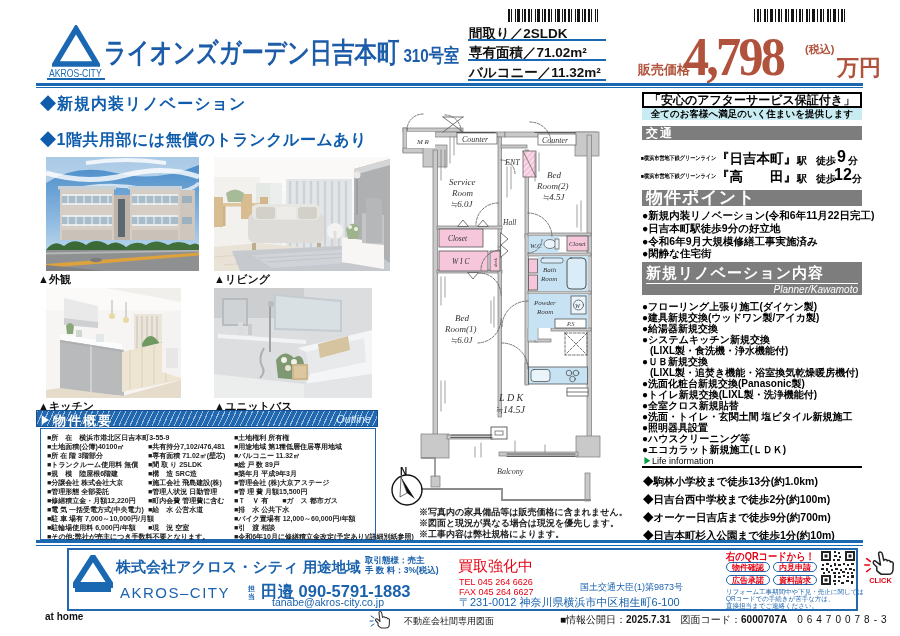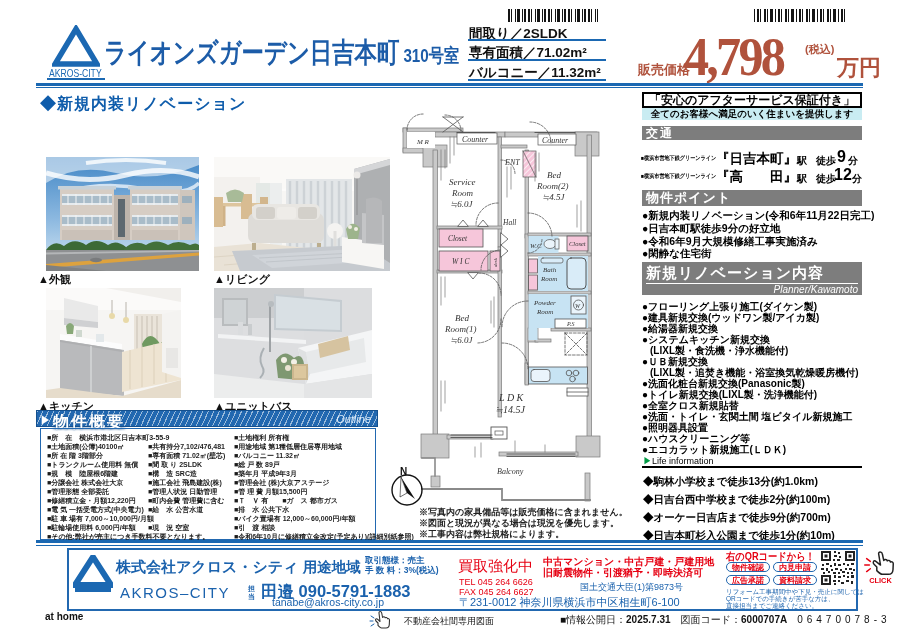--- a/index.html
+++ b/index.html
@@ -36,20 +36,21 @@
 
 <div class="abs" style="left:638px;top:61px;font-size:13px;font-weight:bold;color:#b0523c;">販売価格</div>
 <div class="abs" style="left:684px;top:26px;font-size:54px;font-weight:bold;color:#b0523c;font-family:'Liberation Serif',serif;letter-spacing:-3px;transform:scaleX(0.93);transform-origin:0 0;">4,798</div>
 <div class="abs" style="left:805px;top:42px;font-size:11px;font-weight:bold;color:#b0523c;">(税込)</div>
 <div class="abs" style="left:802px;top:53px;font-size:22px;font-weight:bold;color:#b0523c;margin-left:35px;">万円</div>
 
 <div class="abs" style="left:36px;top:82.5px;width:827px;height:3px;background:#1b68b2;"></div>
 <div class="abs" style="left:36px;top:86.5px;width:827px;height:1.5px;background:#1b68b2;"></div>
 
 <div class="abs" style="left:40px;top:94px;font-size:16px;font-weight:bold;color:#0e5cab;letter-spacing:1px;">◆新規内装リノベーション</div>
+<div class="abs" style="left:40px;top:130px;font-size:16px;font-weight:bold;color:#0e5cab;letter-spacing:0.5px;">◆1階共用部には無償のトランクルームあり</div>
 
 <svg class="abs" style="left:46px;top:157px;" width="153" height="114" viewBox="0 0 153 114">
   <defs>
     <linearGradient id="sky" x1="0" y1="0" x2="0" y2="1">
       <stop offset="0" stop-color="#4287c6"></stop>
           <stop offset="0.55" stop-color="#8db9e0"></stop>
           <stop offset="1" stop-color="#d7e8f4"></stop>
     </linearGradient>
   </defs>
   <rect width="153" height="114" fill="url(#sky)"></rect>
@@ -280,21 +281,21 @@
       <circle cx="74" cy="80" r="3" fill="#e9e3d2"></circle>
   <rect x="78" y="76" width="16" height="16" fill="#cbb68e"></rect>
   <rect x="80" y="78" width="12" height="12" fill="#dcc79e"></rect>
 </svg>
 
 <div class="abs" style="left:214px;top:399px;font-size:11px;font-weight:bold;color:#111;">▲ユニットバス</div>
 
 <div class="abs" style="left:36px;top:410px;width:342px;height:17px;background:#2268b0;
  background-image:repeating-linear-gradient(115deg,rgba(255,255,255,0.55) 0 1px,transparent 1px 5px);border:1px solid #14508e;box-sizing:border-box;">
   <span style="position:absolute;left:3px;top:2px;color:#fff;font-size:11px;">▶</span>
-  <span style="position:absolute;left:16px;top:1px;color:#fff;font-size:16px;font-weight:bold;letter-spacing:2px;text-shadow:0 0 2px #14508e;text-decoration:underline;">物件概要</span>
+  <span style="position:absolute;left:16px;top:1px;color:#fff;font-size:13px;font-weight:bold;letter-spacing:2px;text-shadow:0 0 2px #14508e;">物件概要</span>
   <span style="position:absolute;right:6px;top:2px;color:#dcebfa;font-size:11px;font-style:italic;">Outline</span>
 </div>
 
 <div class="abs" style="left:40px;top:428px;width:336px;height:112px;border:1px solid #2268b0;box-sizing:border-box;font-size:7px;font-weight:bold;color:#1c1c1c;">
   <div class="abs" style="left:6px;top:4px;white-space:nowrap;">■所　在　横浜市港北区日吉本町3-55-9</div>
   <div class="abs" style="left:193px;top:4px;white-space:nowrap;">■土地権利 所有権</div>
   <div class="abs" style="left:6px;top:13px;white-space:nowrap;">■土地面積(公簿)40100㎡</div>
   <div class="abs" style="left:107px;top:13px;white-space:nowrap;">■共有持分7,102/476,481</div>
   <div class="abs" style="left:193px;top:13px;white-space:nowrap;">■用途地域 第1種低層住居専用地域</div>
   <div class="abs" style="left:6px;top:22px;white-space:nowrap;">■所 在 階 3階部分</div>
@@ -575,21 +576,21 @@
 
 <div class="abs" style="left:641px;top:166px;width:226px;height:18px;color:#000;font-weight:bold;">
   <span class="abs" style="left:0;top:6px;font-size:6px;transform:scaleX(0.85);transform-origin:0 0;white-space:nowrap;">■横浜市営地下鉄グリーンライン</span>
   <span class="abs" style="left:75px;top:2px;font-size:13.5px;white-space:nowrap;">『高　　田』</span>
   <span class="abs" style="left:156px;top:6px;font-size:10px;">駅</span>
   <span class="abs" style="left:175px;top:6px;font-size:10px;">徒歩</span>
   <span class="abs" style="left:193px;top:0px;font-size:16px;">12</span>
   <span class="abs" style="left:211px;top:6px;font-size:10px;">分</span>
 </div>
 
-<div class="abs bar" style="left:642px;top:190px;width:220px;height:16px;font-size:13px;line-height:16px;padding-left:4px;box-sizing:border-box;letter-spacing:1px;">物件ポイント</div>
+<div class="abs bar" style="left:642px;top:190px;width:220px;height:16px;font-size:17px;line-height:16px;padding-left:4px;box-sizing:border-box;letter-spacing:1px;">物件ポイント</div>
 
 <div class="abs" style="left:642px;top:209px;width:226px;font-size:10.5px;font-weight:bold;color:#000;line-height:12.8px;white-space:nowrap;">
 ●新規内装リノベーション(令和6年11月22日完工)<br>
 ●日吉本町駅徒歩9分の好立地<br>
 ●令和6年9月大規模修繕工事実施済み<br>
 ●閑静な住宅街
 </div>
 
 <div class="abs bar" style="left:642px;top:262px;width:220px;height:33px;font-size:15px;box-sizing:border-box;">
   <div style="padding:2px 0 0 4px;letter-spacing:1px;">新規リノベーション内容</div>
@@ -639,21 +640,20 @@
 
 <div class="abs" style="left:365px;top:556px;font-size:8.5px;font-weight:bold;color:#1b62ad;line-height:9.5px;">取引態様：売主<br>手 数 料：3%(税込)</div>
 
 <div class="abs" style="left:120px;top:584px;font-size:15px;color:#1b62ad;letter-spacing:1.5px;">AKROS–CITY</div>
 
 <div class="abs" style="left:248px;top:585px;font-size:7px;font-weight:bold;color:#1b62ad;line-height:8px;">担<br>当</div>
 <div class="abs" style="left:261px;top:581px;font-size:16.5px;font-weight:bold;color:#1b62ad;white-space:nowrap;">田邉 090-5791-1883</div>
 <div class="abs" style="left:272px;top:596px;font-size:10.5px;color:#1b62ad;">tanabe@akros-city.co.jp</div>
 
 <div class="abs" style="left:458px;top:557px;font-size:15px;font-weight:normal;color:#e60012;letter-spacing:0px;">買取強化中</div>
-<div class="abs" style="left:543px;top:556px;font-size:10px;font-weight:bold;color:#e60012;line-height:11px;">中古マンション・中古戸建・戸建用地<br>旧耐震物件・引渡猶予・即時決済可</div>
 <div class="abs" style="left:459px;top:577px;font-size:9px;color:#e60012;line-height:10px;">TEL 045 264 6626<br>FAX 045 264 6627</div>
 <div class="abs" style="left:580px;top:581px;font-size:9px;color:#1b62ad;">国土交通大臣(1)第9873号</div>
 <div class="abs" style="left:459px;top:595px;font-size:11px;color:#1b62ad;">〒231-0012 神奈川県横浜市中区相生町6-100</div>
 
 <div class="abs" style="left:726px;top:550px;font-size:10.5px;font-weight:bold;color:#e60012;white-space:nowrap;transform:scaleX(0.88);transform-origin:0 0;">右のQRコードから！</div>
 
 <div class="abs" style="left:726px;top:562px;width:44px;height:10px;border:1.2px solid #2166ae;border-radius:5px;color:#e60012;font-weight:bold;font-size:8px;line-height:10px;text-align:center;box-sizing:border-box;">物件確認</div>
 <div class="abs" style="left:773px;top:562px;width:44px;height:10px;border:1.2px solid #2166ae;border-radius:5px;color:#e60012;font-weight:bold;font-size:8px;line-height:10px;text-align:center;box-sizing:border-box;">内見申請</div>
 <div class="abs" style="left:726px;top:575px;width:44px;height:10px;border:1.2px solid #2166ae;border-radius:5px;color:#e60012;font-weight:bold;font-size:8px;line-height:10px;text-align:center;box-sizing:border-box;">広告承諾</div>
 <div class="abs" style="left:773px;top:575px;width:44px;height:10px;border:1.2px solid #2166ae;border-radius:5px;color:#e60012;font-weight:bold;font-size:8px;line-height:10px;text-align:center;box-sizing:border-box;">資料請求</div>

